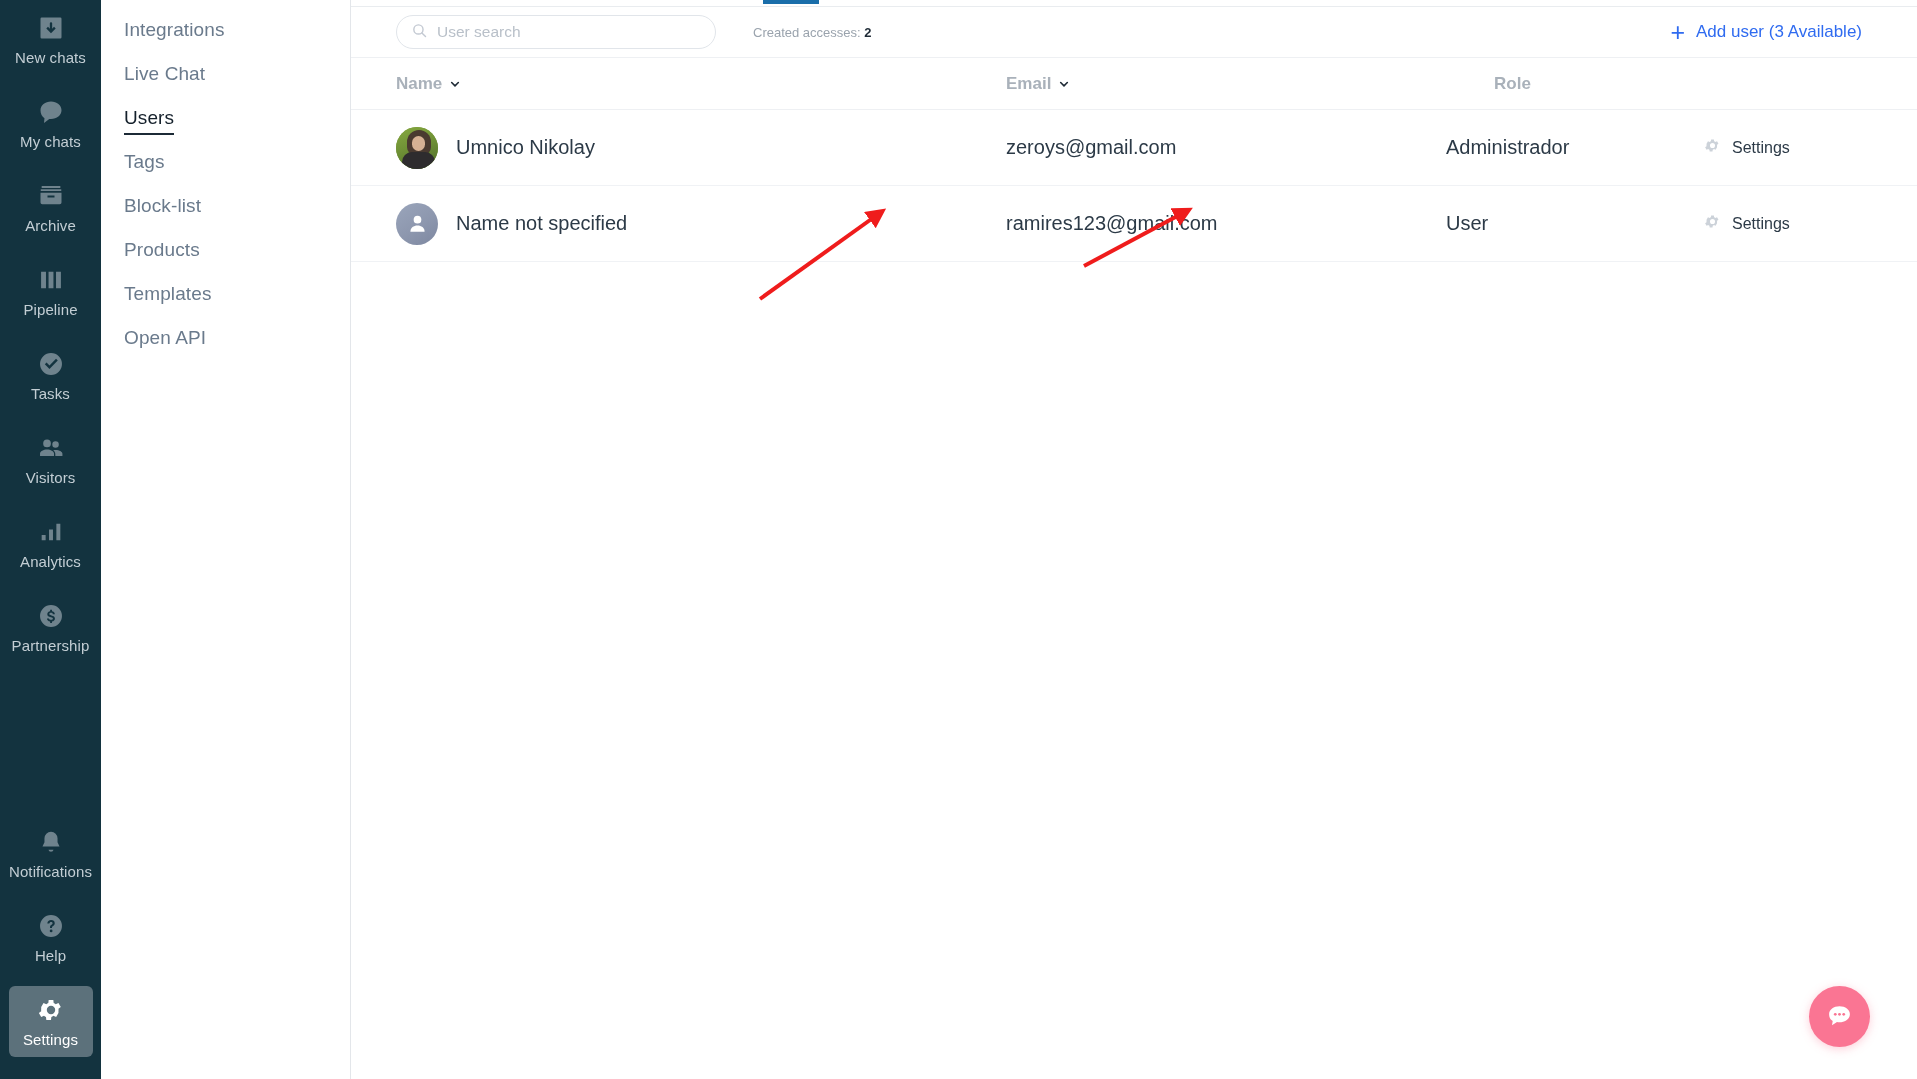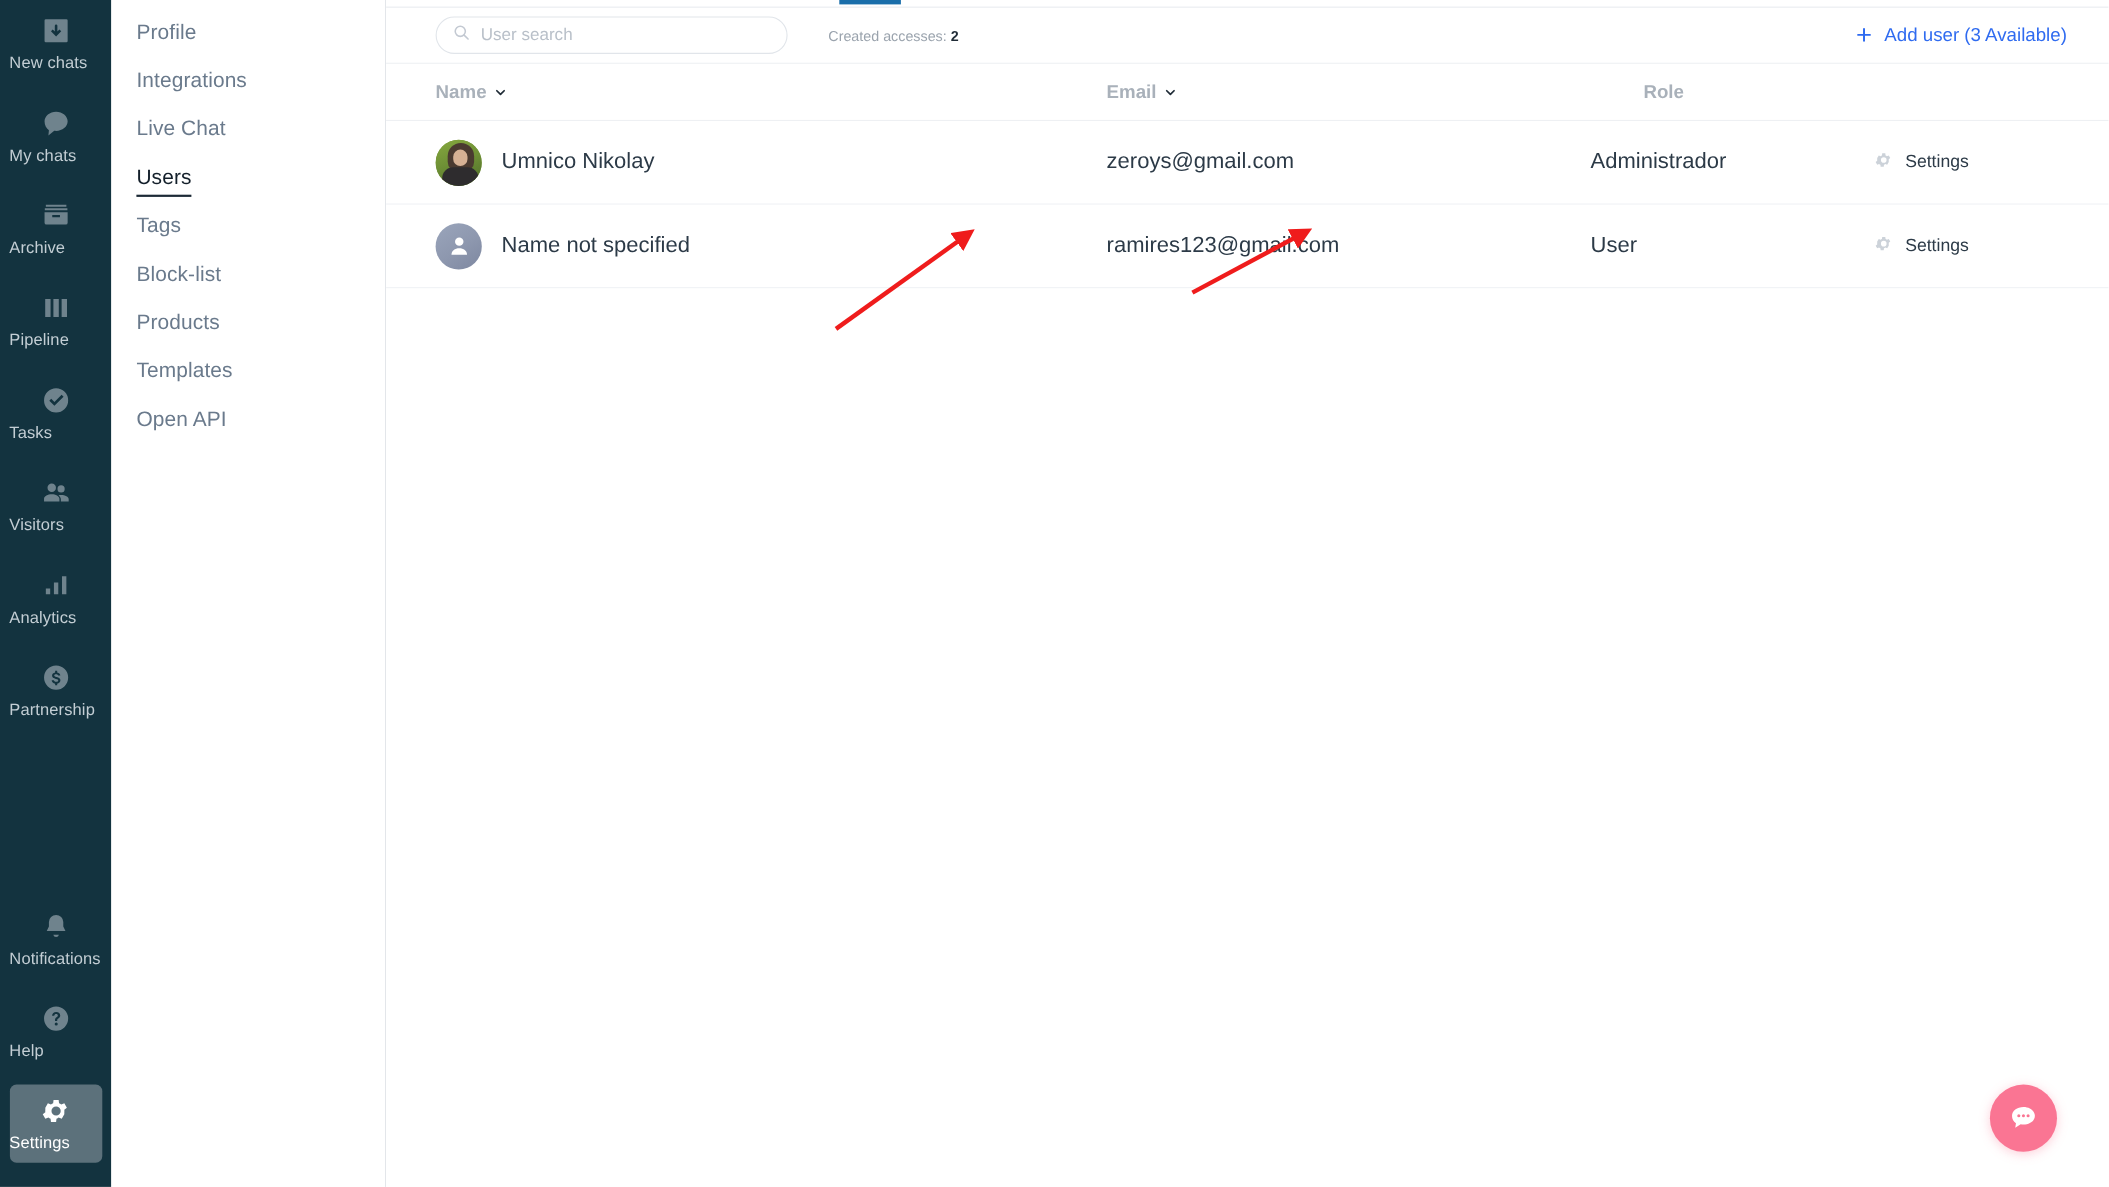--- a/index.html
+++ b/index.html
@@ -15,21 +15,21 @@
   .rail {
     width: 101px; height: 1079px; flex: 0 0 101px;
     background: #13333f;
     display: flex; flex-direction: column; align-items: center;
     padding-top: 4px;
     position: relative;
   }
   .rail-spacer { flex: 1 1 auto; }
   .rail-item {
     width: 84px; padding: 9px 0 8px 0; margin-bottom: 13px;
-    display: flex; flex-direction: column; justify-content: center;
+    display: flex; flex-direction: column; align-items: center; justify-content: center;
     border-radius: 6px; cursor: pointer;
     color: #c3ced4;
   }
   .rail-item .ic { height: 30px; display: flex; align-items: center; justify-content: center; }
   .rail-item .lbl {
     font-size: 15px; line-height: 18px; margin-top: 6px;
     letter-spacing: .1px; color: #c3ced4; white-space: nowrap;
   }
   .rail-item.active { background: #5c717b; }
   .rail-item.active .lbl { color: #ffffff; }
@@ -61,21 +61,21 @@
   .tabstrip {
     height: 7px; width: 100%; border-bottom: 1px solid #e9ecef;
     position: relative; background: #ffffff;
   }
   .tab-active-bar {
     position: absolute; left: 412px; top: 0; width: 56px; height: 4px;
     background: #1a6eaa;
   }
 
   .toolbar {
-    height: 50px; display: flex; align-items: center; padding-left: 45px; padding-right: 38px;
+    height: 50px; display: flex; align-items: center; padding-left: 45px; padding-right: 55px;
   }
   .search-box {
     width: 320px; height: 34px; border: 1px solid #e1e5ea; border-radius: 17px;
     display: flex; align-items: center; padding: 0 14px; background: #fff;
   }
   .search-box svg { flex: 0 0 auto; }
   .search-input {
     border: none; outline: none; flex: 1 1 auto; margin-left: 9px;
     font-family: inherit; font-size: 15.5px; color: #3b4754; background: transparent;
   }
@@ -241,23 +241,20 @@
         <svg width="28" height="28" viewBox="0 0 24 24">
             <path class="ic-fill" d="M19.4 13a7.6 7.6 0 000-2l2-1.6-2-3.4-2.4 1a7.6 7.6 0 00-1.7-1L15 3.4H11l-.3 2.6c-.6.25-1.2.6-1.7 1l-2.4-1-2 3.4L4.6 11a7.6 7.6 0 000 2l-2 1.6 2 3.4 2.4-1c.5.4 1.1.75 1.7 1l.3 2.6h4l.3-2.6c.6-.25 1.2-.6 1.7-1l2.4 1 2-3.4zM13 15.6a3.6 3.6 0 110-7.2 3.6 3.6 0 010 7.2z" transform="translate(-1,0)"></path>
           </svg>
       </span>
       <span class="lbl">Settings</span>
     </div>
   </nav>
 
   <nav class="subnav">
     <div class="subnav-item">
-        <span class="t">Profile</span>
-      </div>
-    <div class="subnav-item">
         <span class="t">Integrations</span>
       </div>
     <div class="subnav-item">
         <span class="t">Live Chat</span>
       </div>
     <div class="subnav-item active">
         <span class="t">Users</span>
       </div>
     <div class="subnav-item">
         <span class="t">Tags</span>

